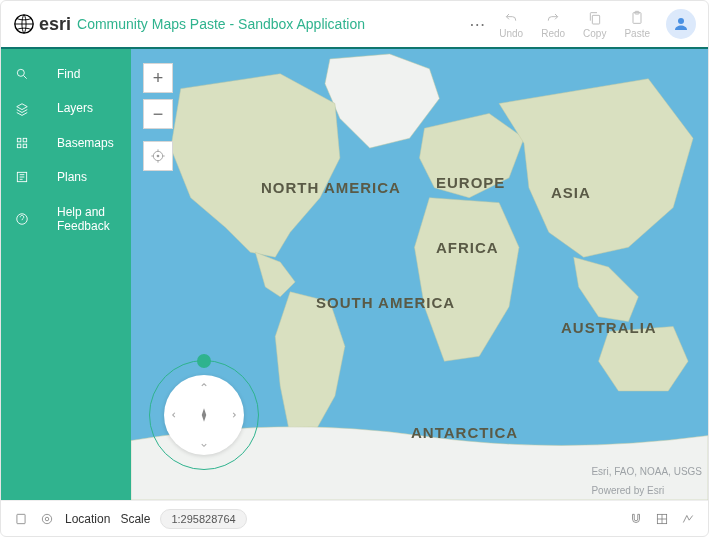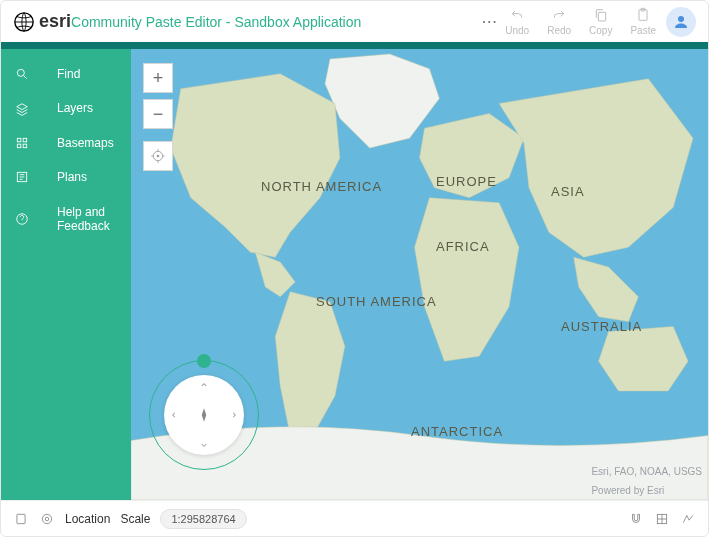--- a/index.html
+++ b/index.html
@@ -1,17 +1,17 @@
 <!DOCTYPE html>
 <html><head>
 <meta charset="utf-8">
 <style>
   * { box-sizing: border-box; margin: 0; padding: 0; }
   body { font-family: -apple-system, "Segoe UI", Arial, sans-serif; font-size: 12px; color: #323232; width: 709px; height: 537px; overflow: hidden; background: #fff; border: 1px solid #e5e5e5; border-radius: 6px; display: flex; flex-direction: column; }
-  .topbar { height: 48px; display: flex; align-items: center; padding: 0 12px; gap: 0; border-bottom: 7px solid #0f766e; }
+  .topbar { height: 48px; display: flex; align-items: center; padding: 0 12px; gap: 6px; border-bottom: 2px solid #0f766e; }
   .logo { display: flex; align-items: center; gap: 4px; font-weight: 600; font-size: 18px; }
   .logo svg { width: 22px; height: 22px; }
   .app-title { color: #2fb38e; font-size: 14px; }
   .topbar-spacer { flex: 1; }
   .tb-actions { display: flex; gap: 18px; align-items: center; color: #bdbdbd; }
   .tb-action { display: flex; flex-direction: column; align-items: center; gap: 2px; font-size: 10px; cursor: pointer; }
   .tb-action svg { width: 16px; height: 16px; stroke: #bdbdbd; fill: none; }
   .ellipsis { color: #777; font-size: 16px; padding: 0 8px; cursor: pointer; }
   .avatar { width: 30px; height: 30px; border-radius: 50%; background: #dce9fb; display: flex; align-items: center; justify-content: center; margin-left: 10px; }
   .avatar svg { width: 18px; height: 18px; fill: #4a90e2; }
@@ -24,42 +24,42 @@
   .zoom-controls { position: absolute; top: 14px; left: 12px; display: flex; flex-direction: column; gap: 6px; }
   .zoom-btn { width: 30px; height: 30px; background: #fff; border: 1px solid #d6d6d6; display: flex; align-items: center; justify-content: center; font-size: 18px; color: #6b6b6b; cursor: pointer; }
   .locate-btn { width: 30px; height: 30px; background: #fff; border: 1px solid #d6d6d6; display: flex; align-items: center; justify-content: center; color: #9a9a9a; cursor: pointer; margin-top: 6px; }
   .navigator { position: absolute; left: 18px; bottom: 30px; width: 110px; height: 110px; }
   .nav-outer { width: 100%; height: 100%; border: 1px solid #2fb38e; border-radius: 50%; position: relative; }
   .nav-inner { position: absolute; top: 14px; left: 14px; right: 14px; bottom: 14px; background: #fff; border-radius: 50%; box-shadow: 0 1px 4px rgba(0,0,0,.15); display: grid; grid-template-columns: 1fr 1fr 1fr; grid-template-rows: 1fr 1fr 1fr; align-items: center; justify-items: center; }
   .nav-knob { position: absolute; top: -7px; left: calc(50% - 7px); width: 14px; height: 14px; background: #2fb38e; border-radius: 50%; cursor: grab; }
   .nav-arrow { font-size: 12px; color: #aaa; cursor: pointer; }
   .nav-compass { width: 18px; height: 18px; }
   .attrib { position: absolute; right: 6px; bottom: 4px; font-size: 10px; color: #9da2a6; display: flex; gap: 8px; flex-direction: column; }
-  .continent-label { position: absolute; font-size: 13px; letter-spacing: 1px; color: #5a5a46; font-weight: 400; text-align: right; line-height: 1.2; }
+  .continent-label { position: absolute; font-size: 15px; letter-spacing: 1px; color: #5a5a46; font-weight: 700; text-align: right; line-height: 1.2; }
   .landmass { position: absolute; fill: #d9e0c0; stroke: #c2caa3; stroke-width: 0.5; }
   .ice { fill: #f0f2f0; }
   .statusbar { height: 36px; border-top: 1px solid #eee; display: flex; align-items: center; padding: 0 12px; gap: 10px; font-size: 12px; }
   .status-icon { width: 16px; height: 16px; display: flex; align-items: center; justify-content: center; color: #777; cursor: pointer; }
   .status-icon svg { width: 14px; height: 14px; stroke: #777; fill: none; }
   .status-label { color: #323232; }
   .status-value { background: #f2f2f2; border: 1px solid #e2e2e2; border-radius: 12px; padding: 3px 10px; font-size: 11px; color: #555; }
   .status-spacer { flex: 1; }
 </style>
 </head>
 <body>
 
 <div class="topbar">
   <div class="logo">
     <svg viewBox="0 0 24 24">
         <circle cx="12" cy="12" r="10" fill="none" stroke="#000" stroke-width="1.5"></circle>
         <path d="M2 12h20M12 2c3 3 3 17 0 20M12 2c-3 3-3 17 0 20M4 6c4 2 12 2 16 0M4 18c4-2 12-2 16 0" stroke="#000" stroke-width="1" fill="none"></path>
       </svg>
     <span>esri</span>
   </div>
-  <div class="app-title">Community Paste Editor - Sandbox Application</div>
+  <div class="app-title">Community Maps Paste - Sandbox Application</div>
   <div class="topbar-spacer"></div>
   <div class="ellipsis">⋯</div>
   <div class="tb-actions">
     <div class="tb-action">
       <svg viewBox="0 0 24 24">
           <path d="M9 14l-4-4 4-4M5 10h9a5 5 0 015 5v1" stroke-width="1.5"></path>
         </svg>
       <span>Undo</span>
     </div>
     <div class="tb-action">

